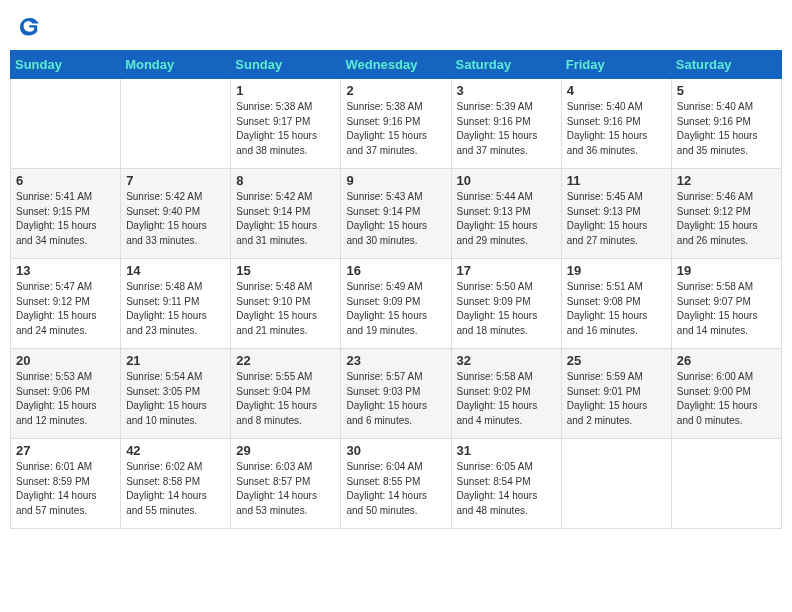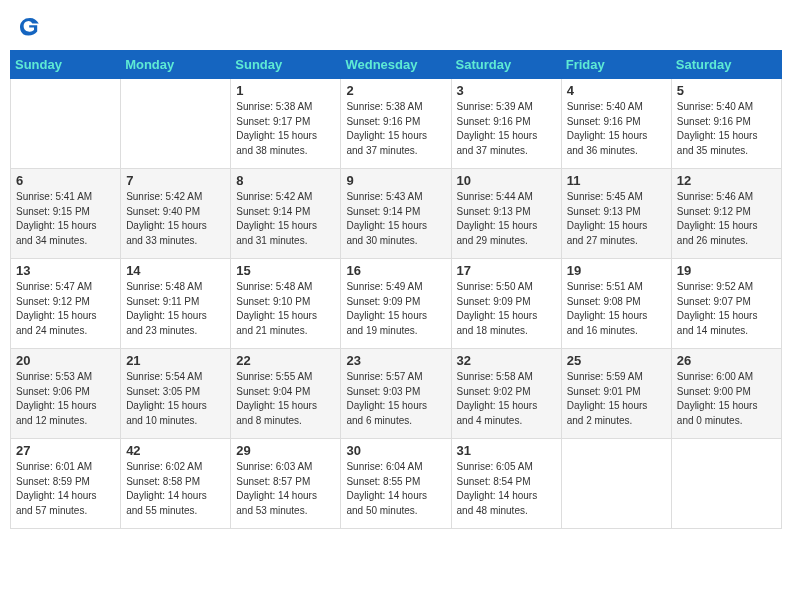--- a/index.html
+++ b/index.html
@@ -234,21 +234,21 @@
 Daylight: 15 hours and 18 minutes.</div>
         </td>
         <td>
           <span class="day-number">19</span>
           <div class="day-info">Sunrise: 5:51 AM
 Sunset: 9:08 PM
 Daylight: 15 hours and 16 minutes.</div>
         </td>
         <td>
           <span class="day-number">19</span>
-          <div class="day-info">Sunrise: 9:52 AM
+          <div class="day-info">Sunrise: 5:58 AM
 Sunset: 9:07 PM
 Daylight: 15 hours and 14 minutes.</div>
         </td>
       </tr>
       <tr>
         <td>
           <span class="day-number">20</span>
           <div class="day-info">Sunrise: 5:53 AM
 Sunset: 9:06 PM
 Daylight: 15 hours and 12 minutes.</div>

